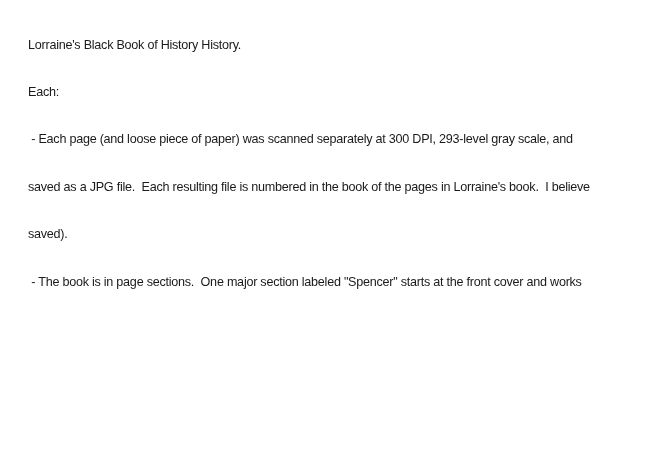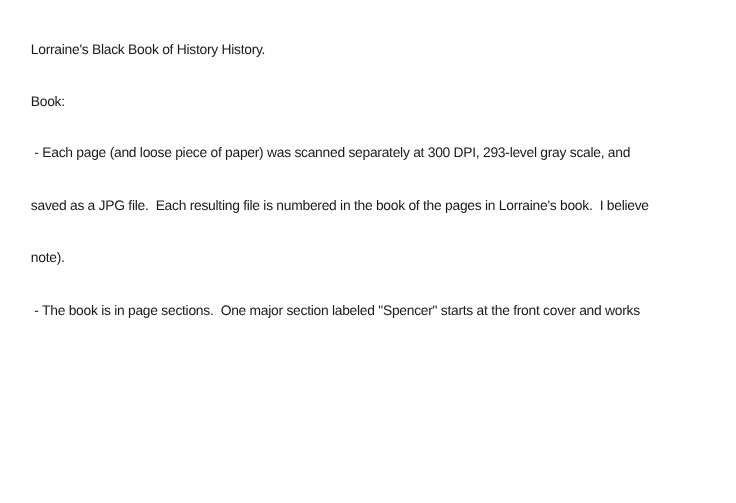--- a/index.html
+++ b/index.html
@@ -28,24 +28,24 @@
   }
   .line {
     height: 15.8px;
   }
 </style>
 </head>
 <body>
 
 <div class="doc">
   <div class="line">Lorraine's Black Book of History History.</div>
-  <div class="line">Book:</div>
+  <div class="line">Each:</div>
   <div class="line"> - Each page (and loose piece of paper) was scanned separately at 300 DPI, 293-level gray scale, and</div>
   <div class="line">saved as a JPG file.  Each resulting file is numbered in the book of the pages in Lorraine's book.  I believe</div>
-  <div class="line">note).</div>
+  <div class="line">saved).</div>
   <div class="line"> - The book is in page sections.  One major section labeled "Spencer" starts at the front cover and works</div>
   
   
   
   
   
   
   
   
   

